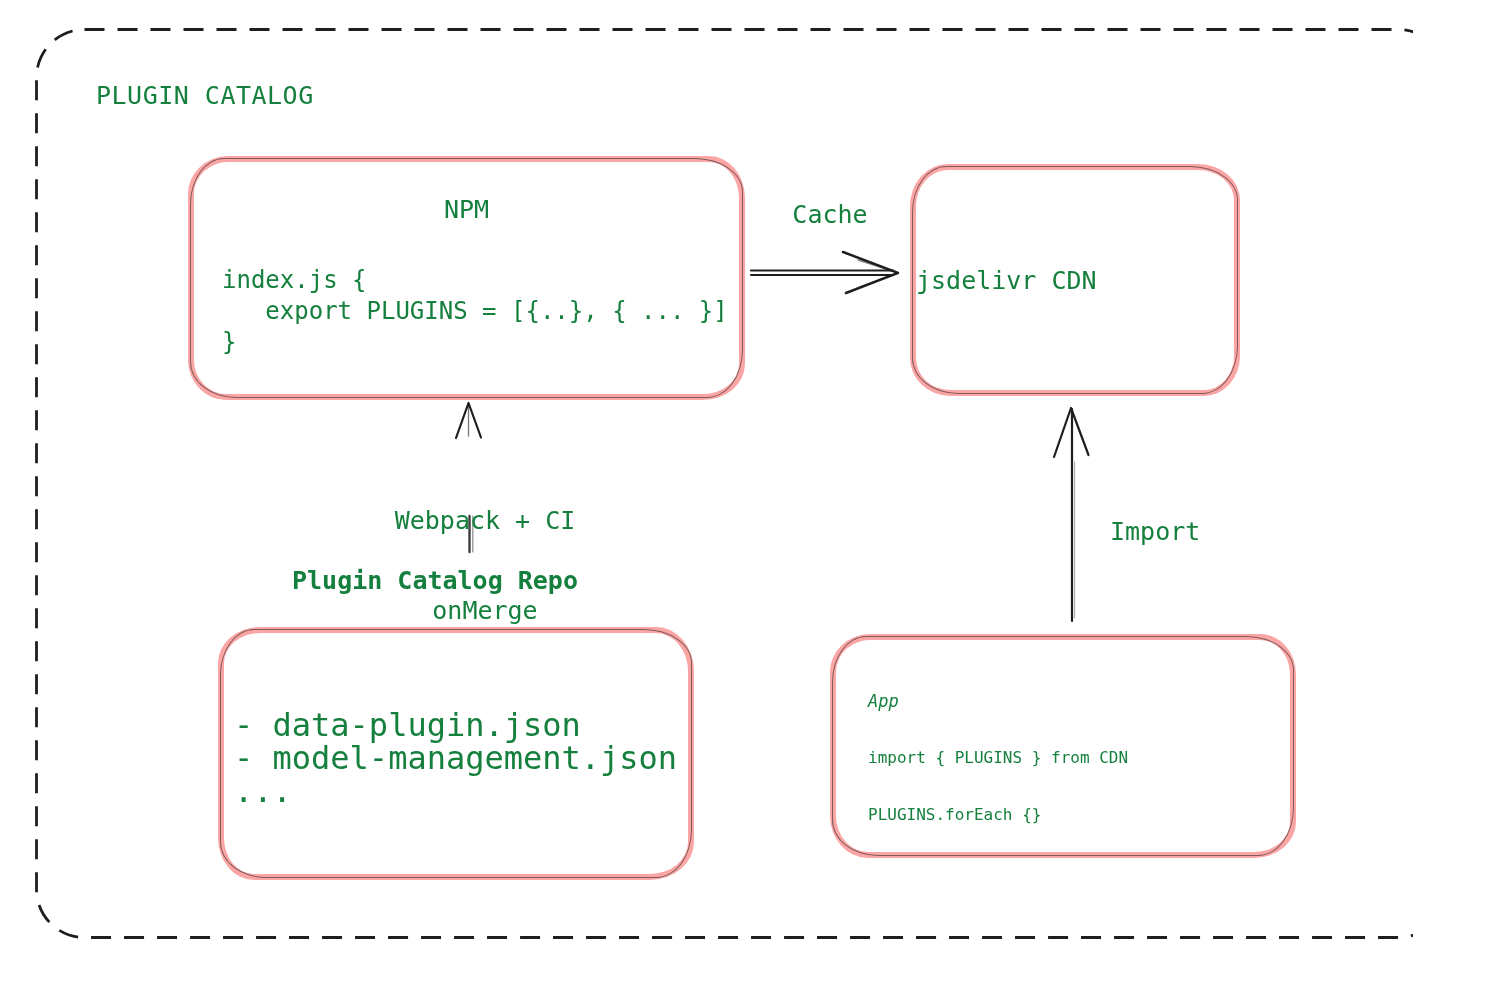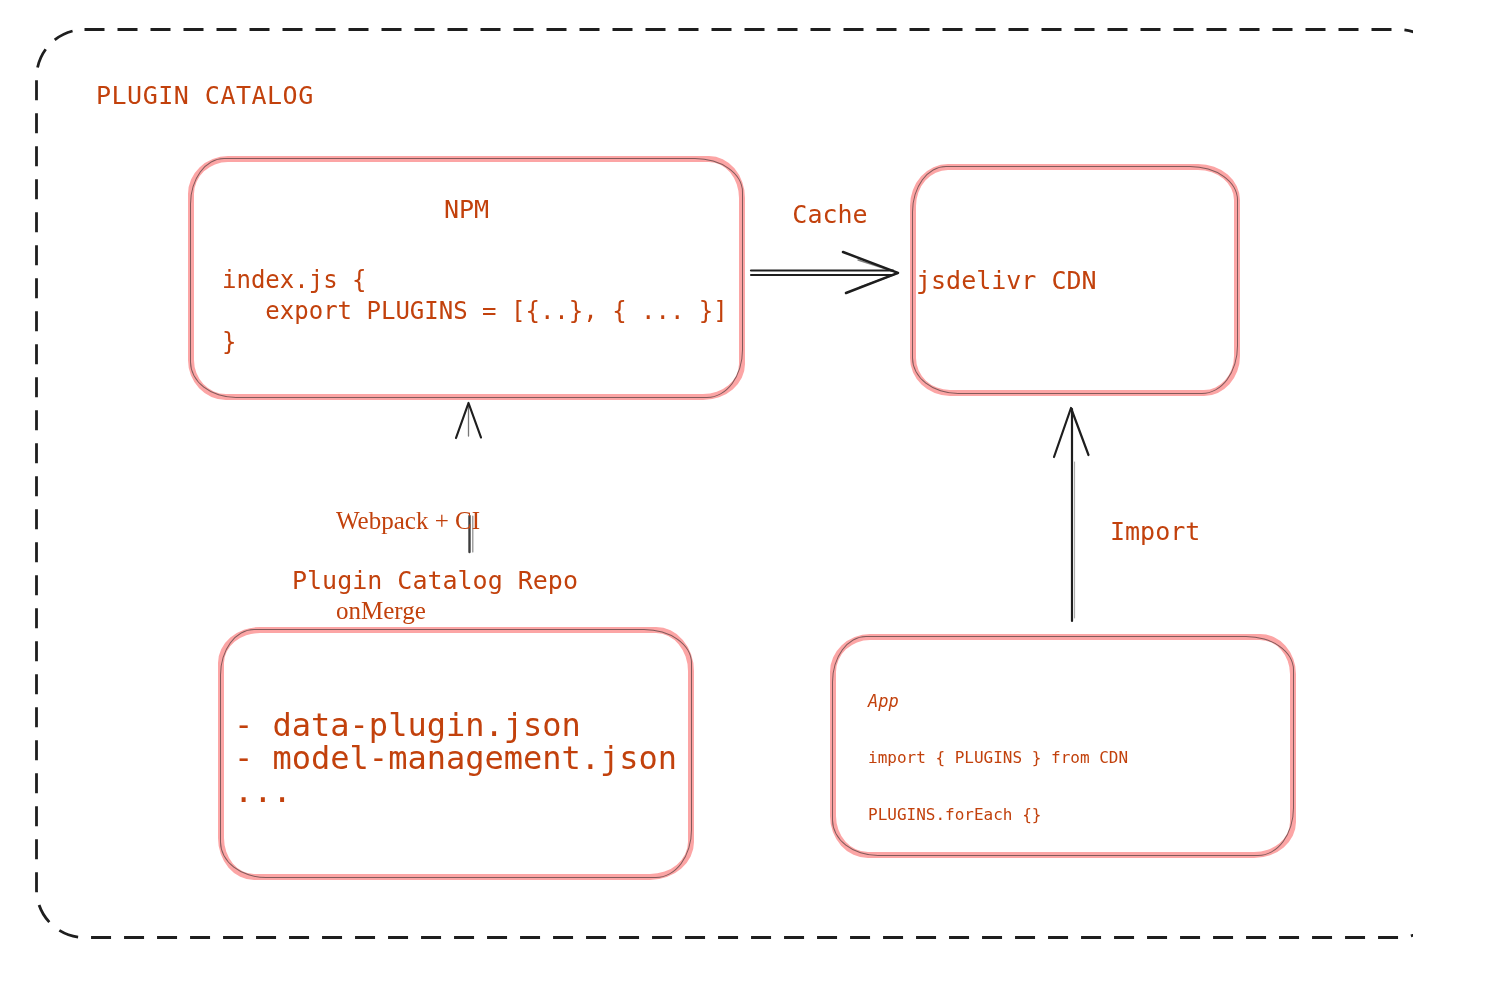--- a/index.html
+++ b/index.html
@@ -2,21 +2,21 @@
 <html><head>
 <meta charset="utf-8">
 <style>
   html, body { margin: 0; padding: 0; background: #ffffff; }
   .canvas {
     position: relative;
     width: 1413px;
     height: 1002px;
     background: #ffffff;
     font-family: "DejaVu Sans Mono", "Liberation Mono", monospace;
-    color: #c2410c;
+    color: #15803d;
     overflow: hidden;
   }
   .overlay-svg {
     position: absolute;
     inset: 0;
     width: 1506px;
     height: 1002px;
     pointer-events: none;
     z-index: 0;
   }
@@ -87,22 +87,22 @@
   .app-title { font-size: 17px; line-height: 30px; white-space: pre; font-style: italic; }
   .app-code-line { font-size: 16px; line-height: 30px; margin-top: 27px; white-space: pre; }
   .edge-label {
     position: absolute;
     font-size: 25px;
     line-height: 30px;
     white-space: pre;
     z-index: 2;
   }
   .label-cache { left: 780px; top: 200px; width: 100px; text-align: center; }
-  .label-build { left: 336px; top: 446px; width: 250px; text-align: left; font-family: Liberation Serif, serif; }
-  .label-repo-title { left: 260px; top: 566px; width: 350px; text-align: center; }
+  .label-build { left: 360px; top: 446px; width: 250px; text-align: center; }
+  .label-repo-title { left: 260px; top: 566px; width: 350px; text-align: center; font-weight: bold; }
   .label-import { left: 1110px; top: 517px; }
 </style>
 </head>
 <body>
 
 <div class="canvas">
 
   <svg class="overlay-svg" viewBox="0 0 1506 1002" fill="none" xmlns="http://www.w3.org/2000/svg">
 
     <g>

